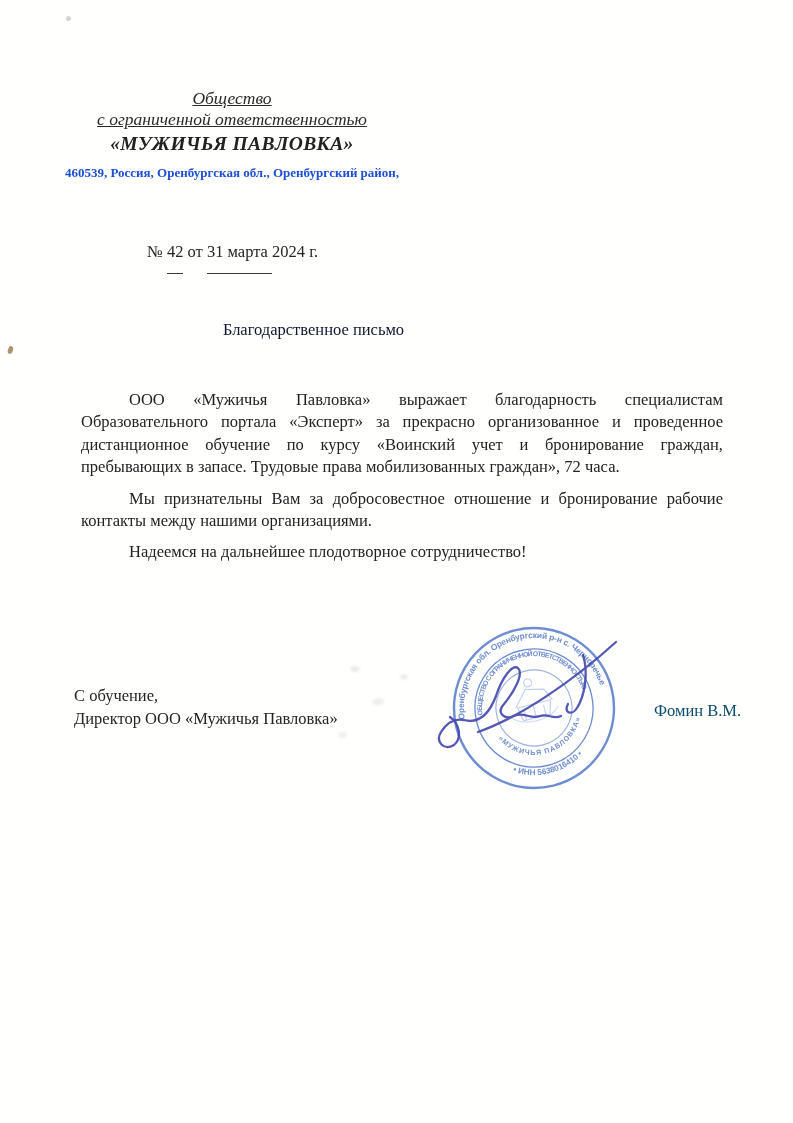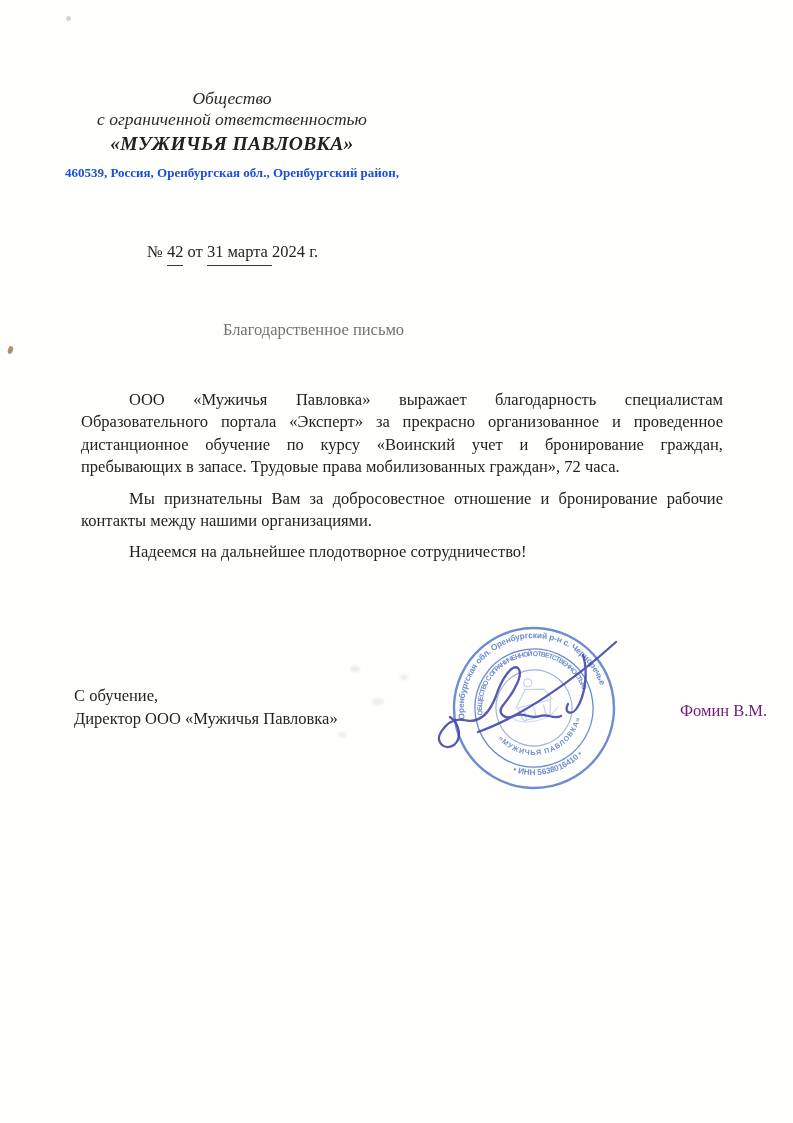--- a/index.html
+++ b/index.html
@@ -12,59 +12,59 @@
     overflow: hidden;
   }
   .page { position: absolute; inset: 0; background: #fffffe; }
 
   
   .letterhead {
     position: absolute; left: 0; top: 88px; width: 464px;
     text-align: center;
   }
   .lh-orgtype {
-    font-style: italic; font-size: 17.5px; line-height: 21px; color: #2a2a2a;
+    font-style: italic; font-size: 17.5px; line-height: 21px; color: #2a2a2a; text-decoration: underline;
   }
   .lh-company {
     font-style: italic; font-weight: bold; font-size: 19.5px;
     letter-spacing: 0.4px; margin-top: 3px; color: #222;
   }
   .lh-address {
     margin-top: 10px; font-weight: bold; font-size: 13px; line-height: 16px; color: #1d4ed8;
   }
 
   
   .ref-line {
     position: absolute; left: 147px; top: 242px;
     font-size: 16.5px; color: #242424; white-space: pre;
   }
-  .ref-line .u { border-bottom: 1.3px solid #3a3a3a; padding-bottom: 4px; }
+  .ref-line .u { border-bottom: 1.3px solid #3a3a3a; padding-bottom: 12px; }
 
   
   .title {
     position: absolute; left: 0; top: 320px; width: 627px;
-    text-align: center; font-size: 16.5px; color: #737373;
+    text-align: center; font-size: 16.5px; color: #0f172a;
   }
 
   
   .body-text {
     position: absolute; left: 72px; top: 380px; width: 660px;
     font-size: 16.5px; line-height: 22.4px; color: #222;
     text-align: justify;
   }
   .body-text p { margin: 9px; text-indent: 48px; }
 
   
   .closing {
     position: absolute; left: 74px; top: 684px;
     font-size: 16.5px; line-height: 23px; color: #242424;
   }
   .signer-name {
-    position: absolute; left: 680px; top: 701px;
-    font-size: 16.5px; color: #701a75;
+    position: absolute; left: 654px; top: 701px;
+    font-size: 16.5px; color: #0c4a6e;
   }
 
   
   .stamp-wrap { position: absolute; left: 420px; top: 612px; width: 225px; height: 190px; }
   .stamp-wrap svg { display: block; }
 
   
   .speck { position: absolute; border-radius: 50%; }
   .speck-1 { left: 66px; top: 16px; width: 5px; height: 5px; background: #b5b5b5; opacity: .55; filter: blur(.4px); }
   .speck-2 { left: 8px; top: 346px; width: 5px; height: 8px; background: #8d7046; opacity: .75; transform: rotate(18deg); border-radius: 40% 60% 50% 50%; }

